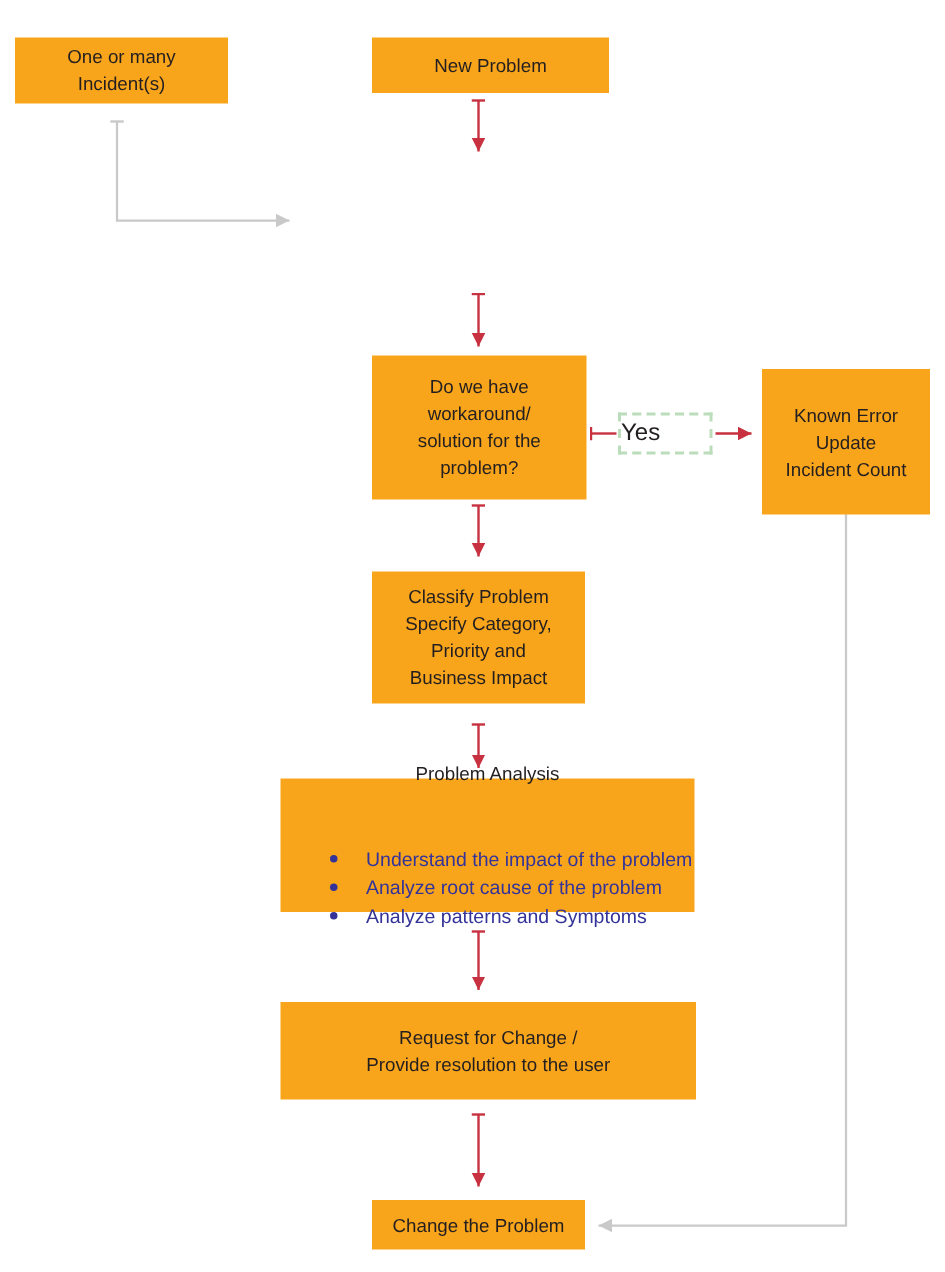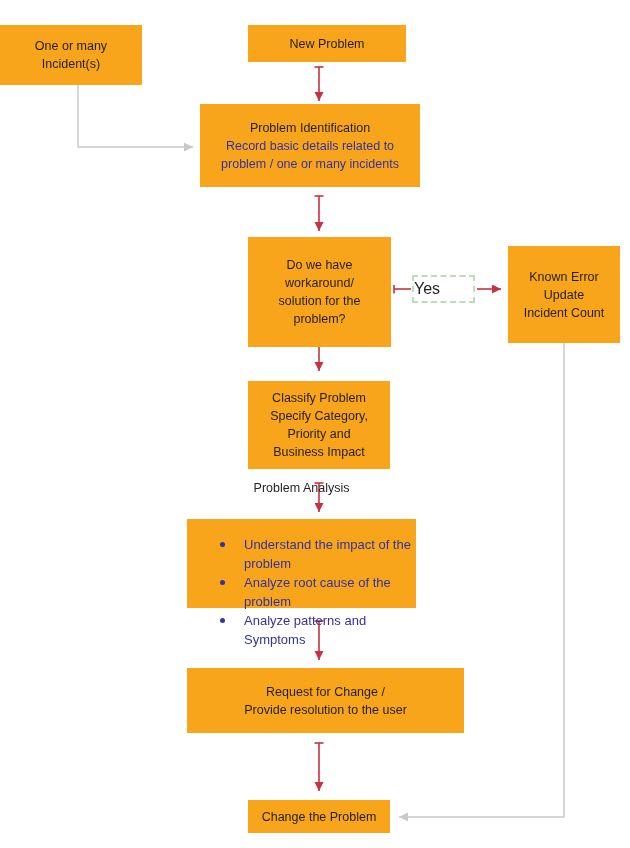--- a/index.html
+++ b/index.html
@@ -40,27 +40,27 @@
     flex-direction: column;
     align-items: center;
     justify-content: center;
     text-align: center;
     font-size: 12.5px;
     line-height: 18px;
   }
   .node .line { display: block; }
   .blue { color: var(--text-blue); }
 
-  .node-incidents       { left: 0;  top: 25px;  width: 142px; height: 60px; }
+  .node-incidents       { left: 10px;  top: 25px;  width: 142px; height: 44px; }
   .node-new-problem     { left: 248px; top: 25px;  width: 158px; height: 37px; }
   .node-problem-id      { left: 200px; top: 104px; width: 220px; height: 83px; }
-  .node-decision        { left: 248px; top: 237px; width: 143px; height: 110px; }
+  .node-decision        { left: 248px; top: 237px; width: 143px; height: 96px; }
   .node-known-error     { left: 508px; top: 246px; width: 112px; height: 97px; }
   .node-classify        { left: 248px; top: 381px; width: 142px; height: 88px; }
-  .node-analysis        { left: 187px; top: 519px; width: 229px; height: 89px; padding: 8px 0; gap: 36px; }
+  .node-analysis        { left: 187px; top: 519px; width: 276px; height: 89px; padding: 8px 0; gap: 36px; }
   .node-request-change  { left: 187px; top: 668px; width: 277px; height: 65px; }
   .node-close           { left: 248px; top: 800px; width: 142px; height: 33px; }
 
   .yes-label {
     position: absolute;
     left: 412px; top: 275px; width: 63px; height: 28px;
     background: var(--background);
     border: 2px dashed var(--yes-border);
     display: flex; align-items: center; justify-content: flex-start;
     color: var(--text-black);
@@ -125,25 +125,20 @@
 
   <div class="node node-incidents">
     <span class="line">One or many</span>
     <span class="line">Incident(s)</span>
   </div>
 
   <div class="node node-new-problem">
     <span class="line">New Problem</span>
   </div>
 
-  <div class="node node-problem-id">
-    <span class="line">Problem Identification</span>
-    <span class="line blue">Record basic details related to</span>
-    <span class="line blue">problem / one or many incidents</span>
-  </div>
 
   <div class="node node-decision">
     <span class="line">Do we have</span>
     <span class="line">workaround/</span>
     <span class="line">solution for the</span>
     <span class="line">problem?</span>
   </div>
 
   <div class="yes-label">
     <span>Yes</span>

